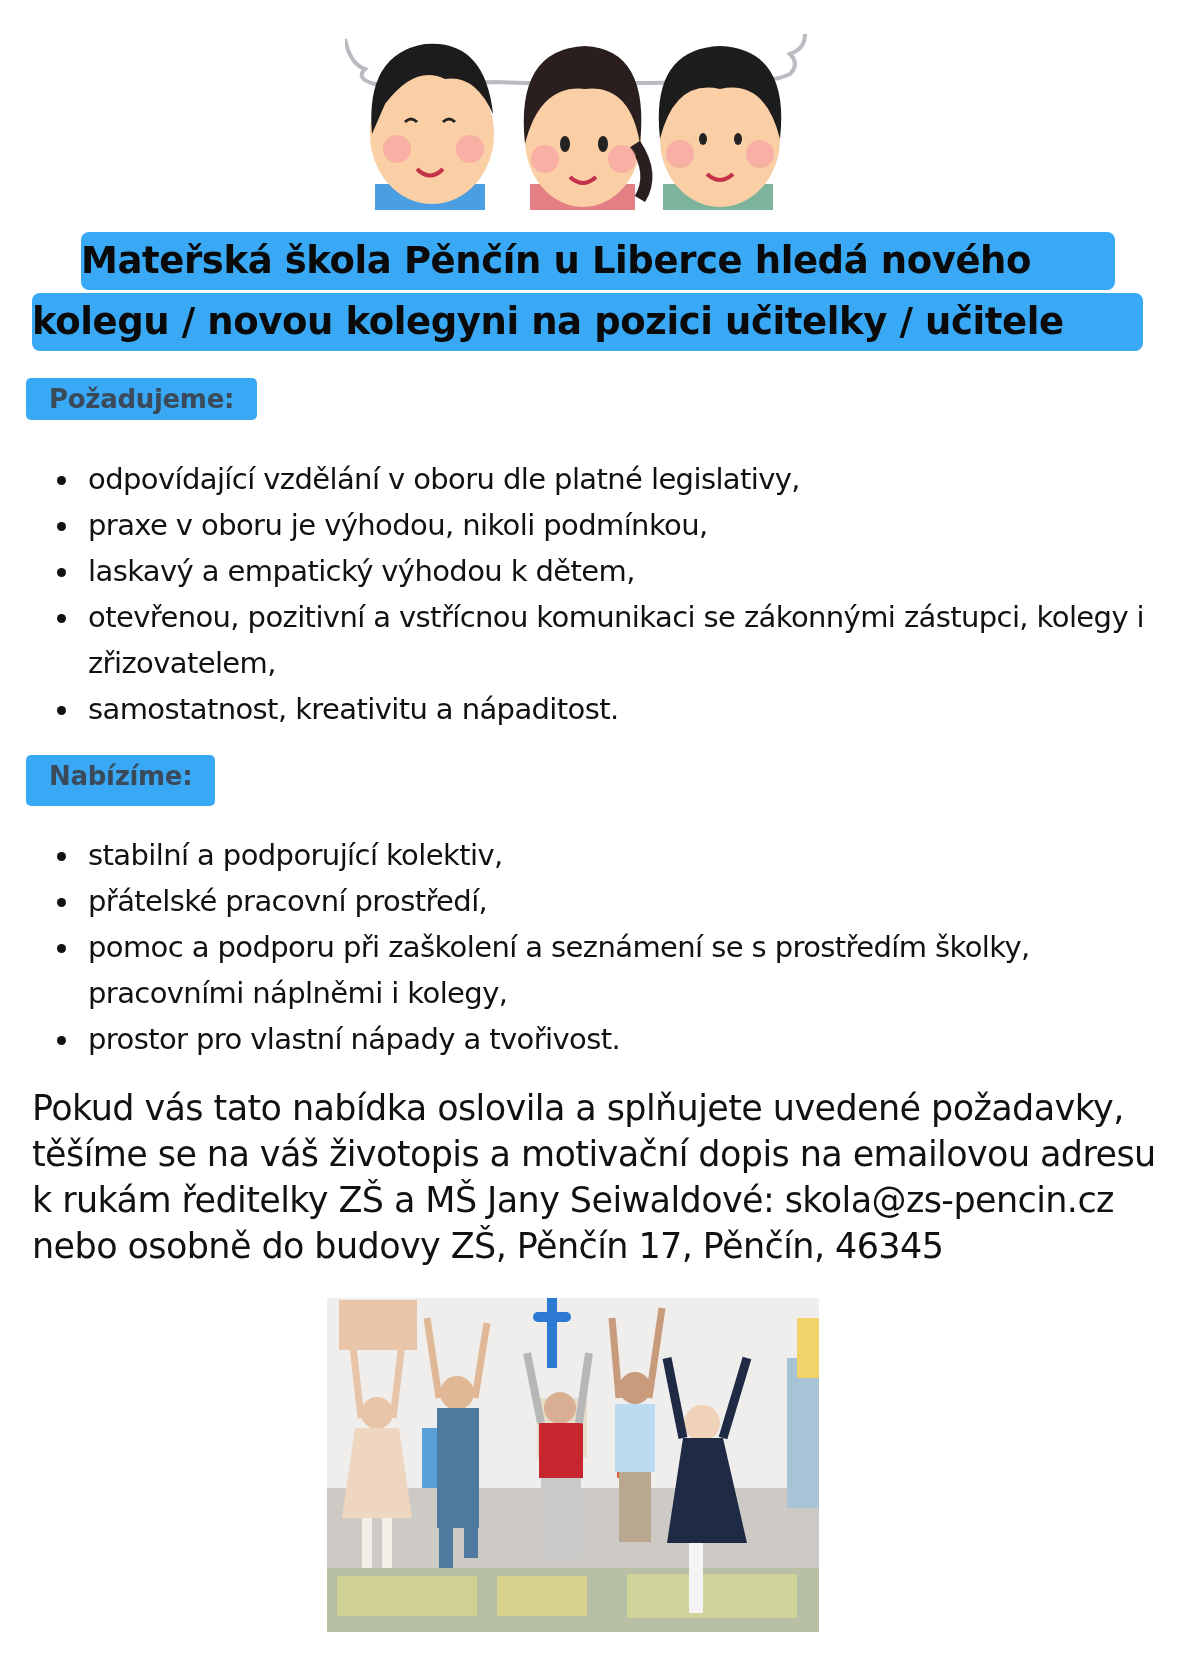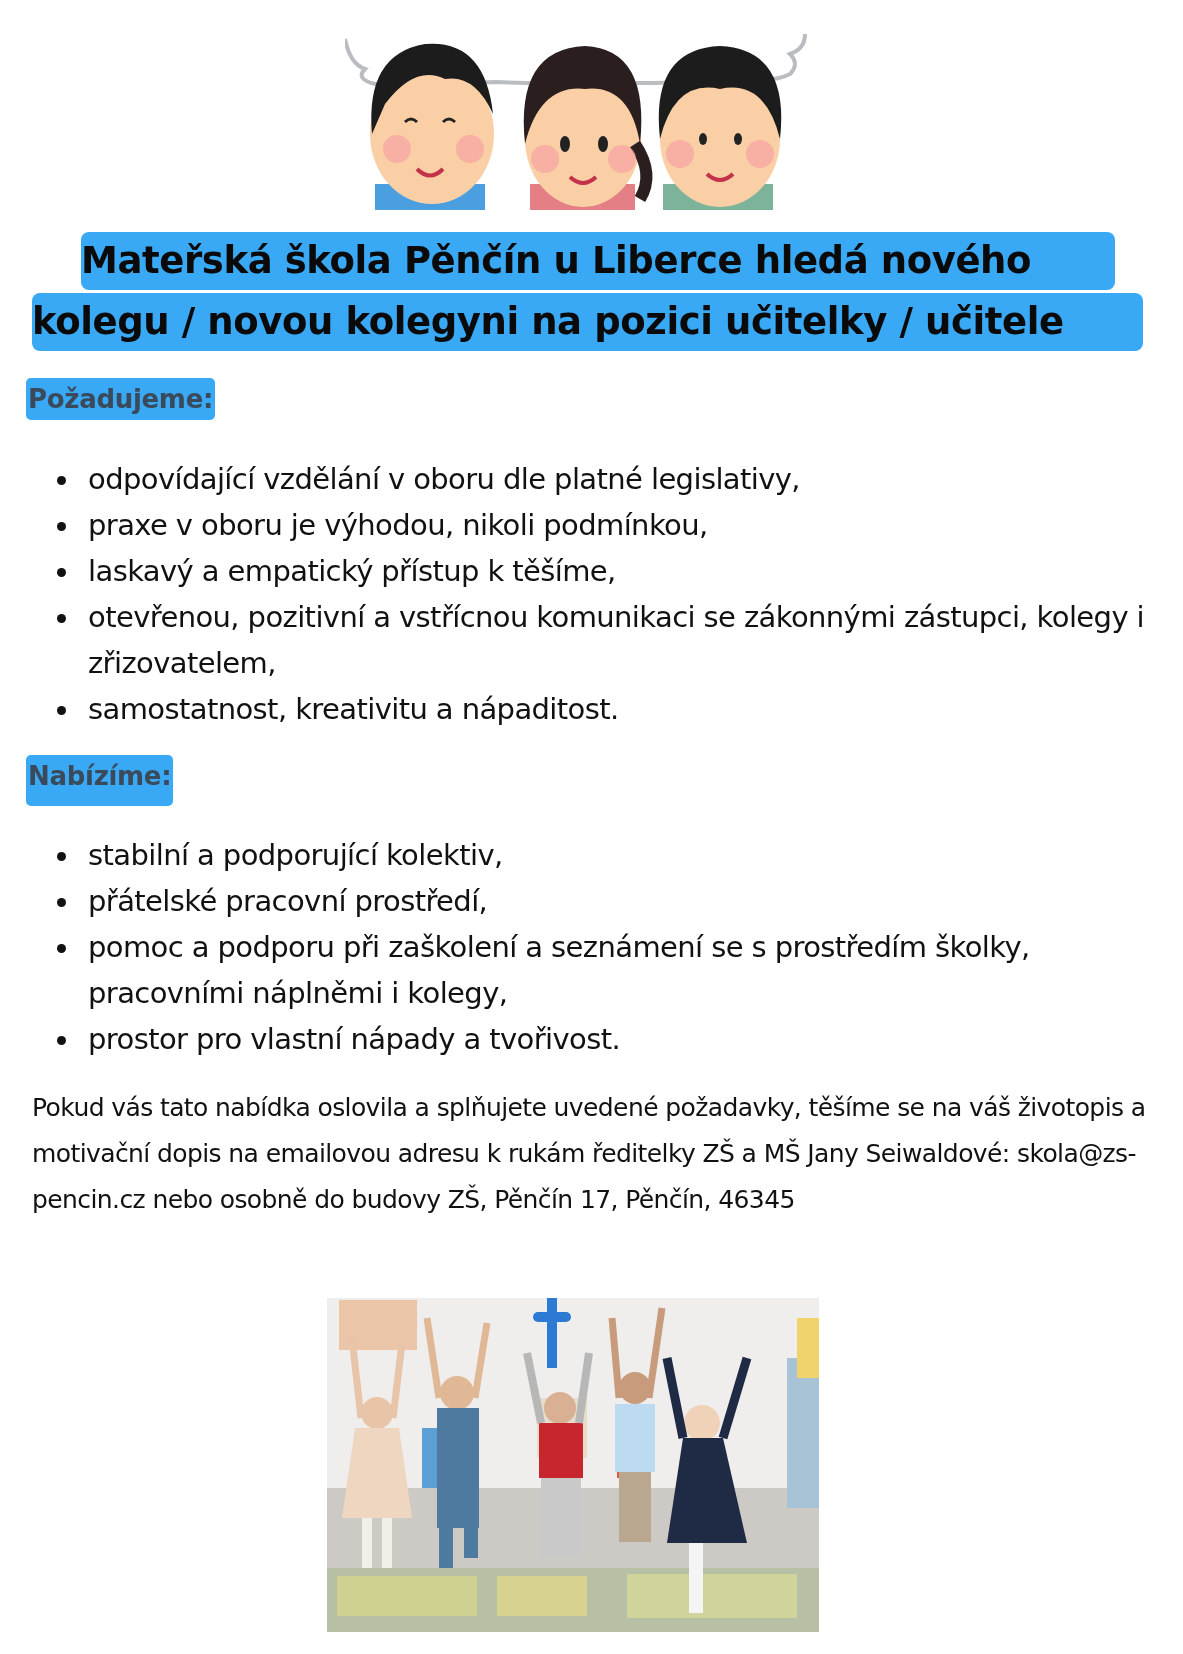--- a/index.html
+++ b/index.html
@@ -20,21 +20,21 @@
     white-space: nowrap; text-align: left; letter-spacing: -0.4px;
   }
   .title-1 { left: 81px; top: 232px; width: 1034px; height: 58px; }
   .title-2 { left: 32px; top: 293px; width: 1111px; height: 58px; }
 
   
   .section-label {
     position: absolute; background: #3aa9f5; border-radius: 5px;
     font-family: "DejaVu Sans", sans-serif; font-weight: bold;
     font-size: 26px; line-height: 42px; color: #3a4a5a;
-    padding: 0 2px; white-space: nowrap; letter-spacing: -0.3px;
+    padding: 0 23px; white-space: nowrap; letter-spacing: -0.3px;
   }
   .label-req { left: 26px; top: 378px; height: 42px; }
   .label-offer { left: 26px; top: 755px; height: 51px; }
 
   
   ul.bullets {
     position: absolute; left: 44px; margin: 8px; padding: 0 0 0 36px;
     width: 1090px; list-style: none;
     font-size: 29px; line-height: 46px; color: #111;
     letter-spacing: -0.6px;
@@ -43,21 +43,21 @@
   ul.bullets li::before {
     content: ""; position: absolute; left: -31px; top: 20px;
     width: 9px; height: 9px; border-radius: 50%; background: #111;
   }
   .list-req { top: 448px; }
   .list-offer { top: 824px; }
 
   
   .closing {
     position: absolute; left: 32px; top: 1085px; width: 1125px; margin: 0;
-    font-size: 25px; line-height: 46px; color: #111; letter-spacing: -0.6px;
+    font-size: 35px; line-height: 46px; color: #111; letter-spacing: -0.6px;
   }
 
   
   .photo { left: 327px; top: 1298px; width: 492px; height: 334px; overflow: hidden; background: #ecebe8; }
 </style>
 </head>
 <body>
 
 <div class="abs kids-illustration">
   <svg width="490" height="176" viewBox="0 0 490 176">
@@ -100,21 +100,21 @@
   </svg>
 </div>
 
 <div class="title-line title-1">Mateřská škola Pěnčín u Liberce hledá nového</div>
 <div class="title-line title-2">kolegu / novou kolegyni na pozici učitelky / učitele</div>
 
 <div class="section-label label-req">Požadujeme:</div>
 <ul class="bullets list-req">
   <li>odpovídající vzdělání v oboru dle platné legislativy,</li>
   <li>praxe v oboru je výhodou, nikoli podmínkou,</li>
-  <li>laskavý a empatický přístup k těšíme,</li>
+  <li>laskavý a empatický výhodou k dětem,</li>
   <li>otevřenou, pozitivní a vstřícnou komunikaci se zákonnými zástupci, kolegy i zřizovatelem,</li>
   <li>samostatnost, kreativitu a nápaditost.</li>
 </ul>
 
 <div class="section-label label-offer">Nabízíme:</div>
 <ul class="bullets list-offer">
   <li>stabilní a podporující kolektiv,</li>
   <li>přátelské pracovní prostředí,</li>
   <li>pomoc a podporu při zaškolení a seznámení se s prostředím školky, pracovními náplněmi i kolegy,</li>
   <li>prostor pro vlastní nápady a tvořivost.</li>

